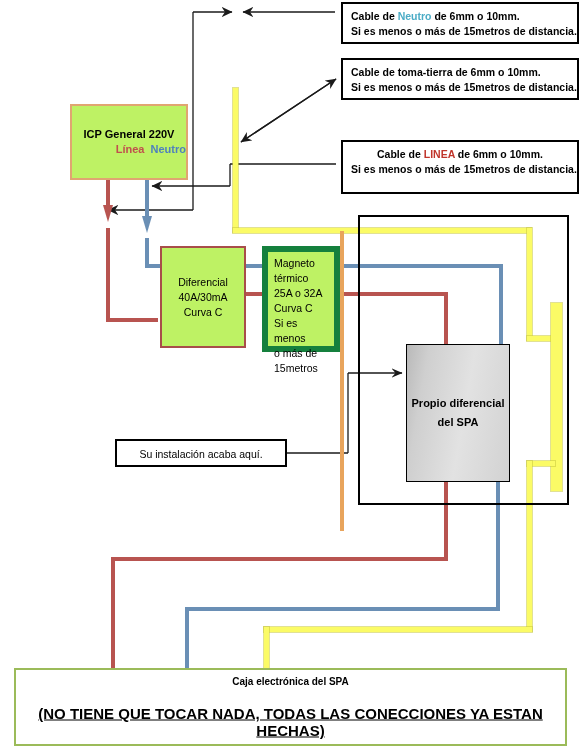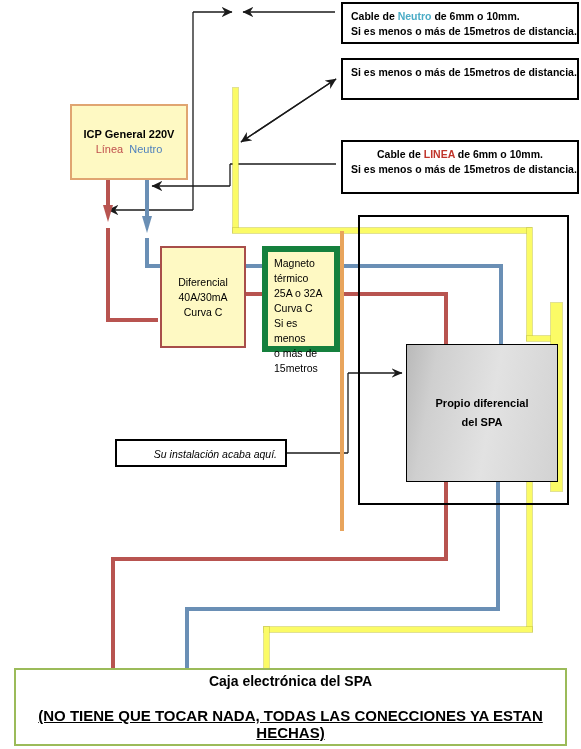--- a/index.html
+++ b/index.html
@@ -15,38 +15,38 @@
 
   
   .callout{position:absolute;border:2px solid #000;background:#fff;
            box-sizing:border-box;padding:5px 8px;}
   .callout div{font-size:10.5px;font-weight:bold;line-height:15px;white-space:nowrap;}
   .c-center div{text-align:center;}
   .kw-neutro{color:#4bacc6;}
   .kw-linea{color:#c0352b;}
 
   
-  .cbox{position:absolute;box-sizing:border-box;background:#fef9c3;}
+  .cbox{position:absolute;box-sizing:border-box;background:#bef264;}
   .cbox .lbl{font-size:10.5px;line-height:15px;}
   #icp-box{border:2px solid #e0a571;}
   #icp-box .t1{text-align:center;font-weight:bold;font-size:11px;color:#000;}
-  #icp-box .t2{text-align:center;font-weight:normal;font-size:11px;}
+  #icp-box .t2{text-align:right;font-weight:bold;font-size:11px;}
   .icp-linea{color:#c0504d;}
   .icp-neutro{color:#4f81bd;}
   #dif-box{border:2px solid #a84e4a;}
   #dif-box .lbl{text-align:center;}
   #mag-box{border:6px solid #15803d;}
   #mag-box .lbl{text-align:left;}
   #spa-box{border:1.5px solid #000;
            background:linear-gradient(100deg,#b9b9b9 0%,#cfcfcf 18%,#e2e2e2 55%,#d2d2d2 100%);}
   #spa-box .lbl{text-align:center;font-weight:bold;font-size:11px;line-height:19px;}
   #enclosure{position:absolute;border:2px solid #000;background:transparent;box-sizing:border-box;}
   #green-box{position:absolute;border:2px solid #9bbb59;background:#fff;box-sizing:border-box;}
   #green-box .lbl{text-align:center;font-weight:bold;}
-  .gb-t1{font-size:14px;}
+  .gb-t1{font-size:10px;}
   .gb-t2{font-size:15px;text-decoration:underline;}
   .boxinner{position:absolute;left:0;right:0;top:50%;transform:translateY(-50%);}
   .arrowsvg{position:absolute;left:0;top:0;pointer-events:none;}
 </style>
 </head>
 <body>
 
 <div id="stage">
 
   <svg class="arrowsvg" width="581" height="749">
@@ -131,20 +131,23 @@
   <div id="enclosure" style="left:358px;top:215px;width:211px;height:290px;"></div>
 
   <div class="callout" id="callout-neutro" style="left:341px;top:2px;width:238px;height:42px;">
     <div>
       <span>Cable de </span><span class="kw-neutro">Neutro</span><span> de 6mm o 10mm.</span>
     </div>
     <div>Si es menos o más de 15metros de distancia.</div>
   </div>
 
   <div class="callout" id="callout-tierra" style="left:341px;top:58px;width:238px;height:42px;">
+    <div>
+      <span>Cable de toma-tierra de 6mm o 10mm.</span>
+    </div>
     <div>Si es menos o más de 15metros de distancia.</div>
   </div>
 
   <div class="callout c-center" id="callout-linea" style="left:341px;top:140px;width:238px;height:54px;">
     <div>
       <span>Cable de </span><span class="kw-linea">LINEA</span><span> de 6mm o 10mm.</span>
     </div>
     <div>Si es menos o más de 15metros de distancia.</div>
   </div>
 
@@ -169,29 +172,29 @@
   <div class="cbox" id="mag-box" style="left:262px;top:246px;width:78px;height:106px;padding:4px 6px;box-sizing:border-box;">
     <div class="lbl">Magneto</div>
     <div class="lbl">térmico</div>
     <div class="lbl">25A o 32A</div>
     <div class="lbl">Curva C</div>
     <div class="lbl">Si es menos</div>
     <div class="lbl">o más de</div>
     <div class="lbl">15metros</div>
   </div>
 
-  <div class="cbox" id="spa-box" style="left:406px;top:344px;width:152px;height:138px;">
+  <div class="cbox" id="spa-box" style="left:406px;top:344px;width:104px;height:138px;">
     <div class="boxinner">
       <div class="lbl">Propio diferencial</div>
       <div class="lbl">del SPA</div>
     </div>
   </div>
 
   <div class="callout" id="fin-box" style="left:115px;top:439px;width:172px;height:28px;">
-    <div style="text-align:right;font-weight:normal;font-size:10.5px;line-height:16px;font-style:italic;">Su instalación acaba aquí.</div>
+    <div style="text-align:center;font-weight:normal;font-size:10.5px;line-height:16px;">Su instalación acaba aquí.</div>
   </div>
 
   <div id="green-box" style="left:14px;top:668px;width:553px;height:78px;">
     <div class="boxinner">
       <div class="lbl gb-t1" style="margin-bottom:18px;">Caja electrónica del SPA</div>
       <div class="lbl gb-t2">(NO TIENE QUE TOCAR NADA, TODAS LAS CONECCIONES YA ESTAN HECHAS)</div>
     </div>
   </div>
 
 </div>

